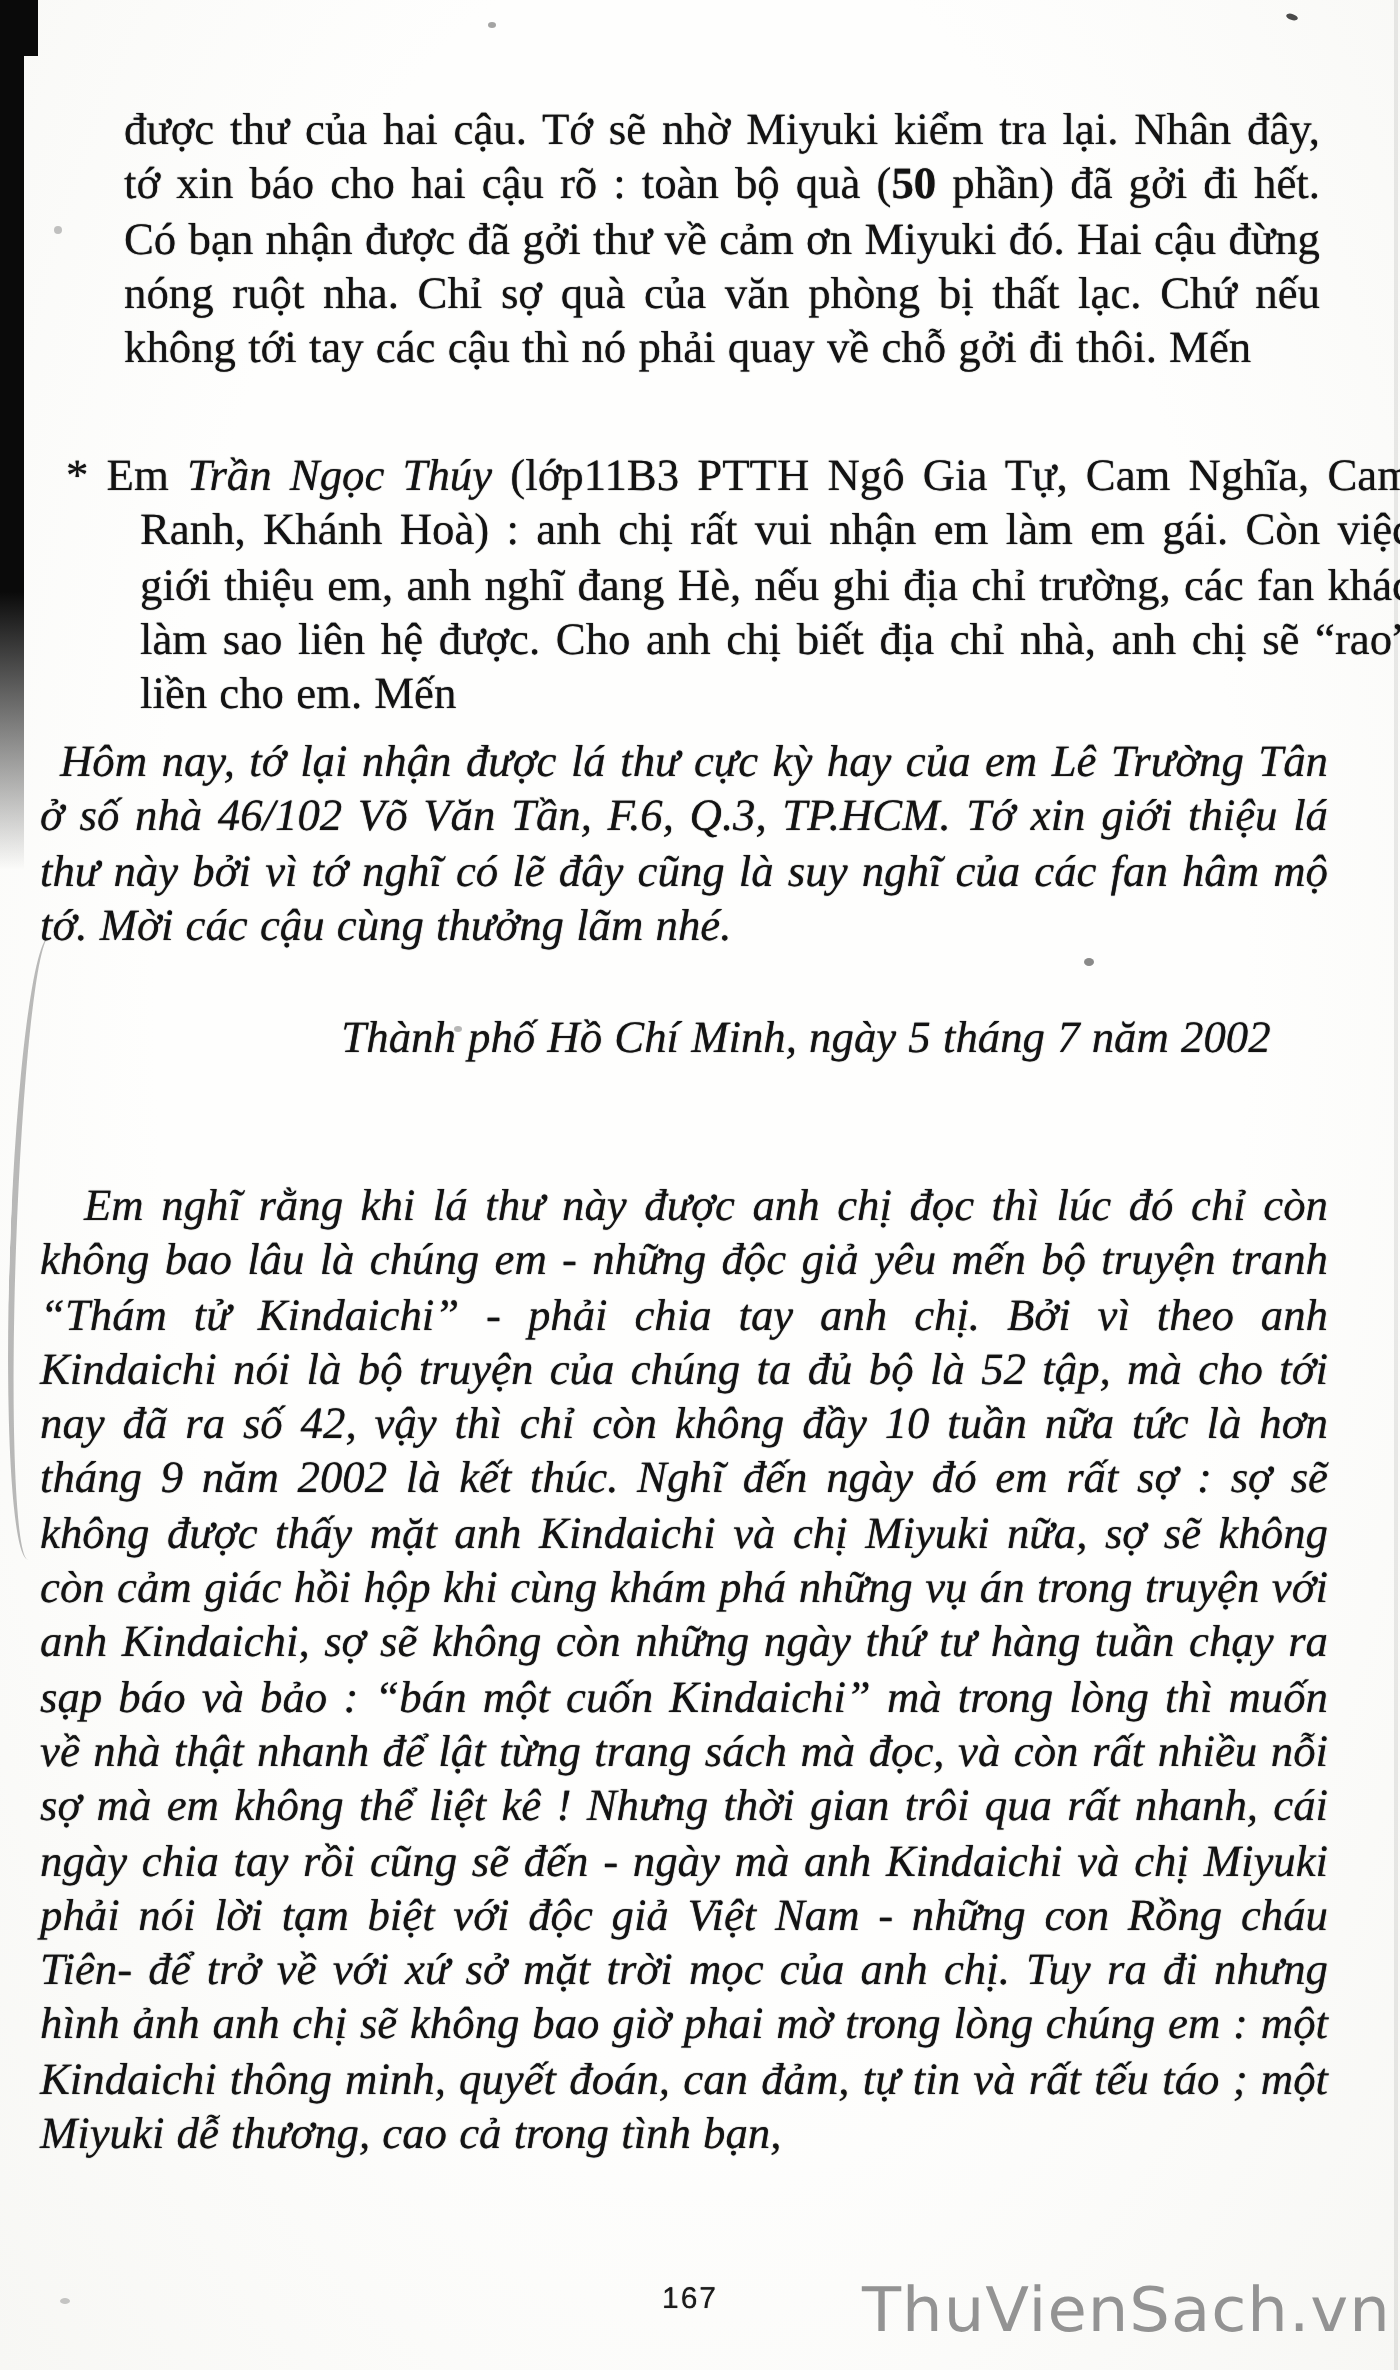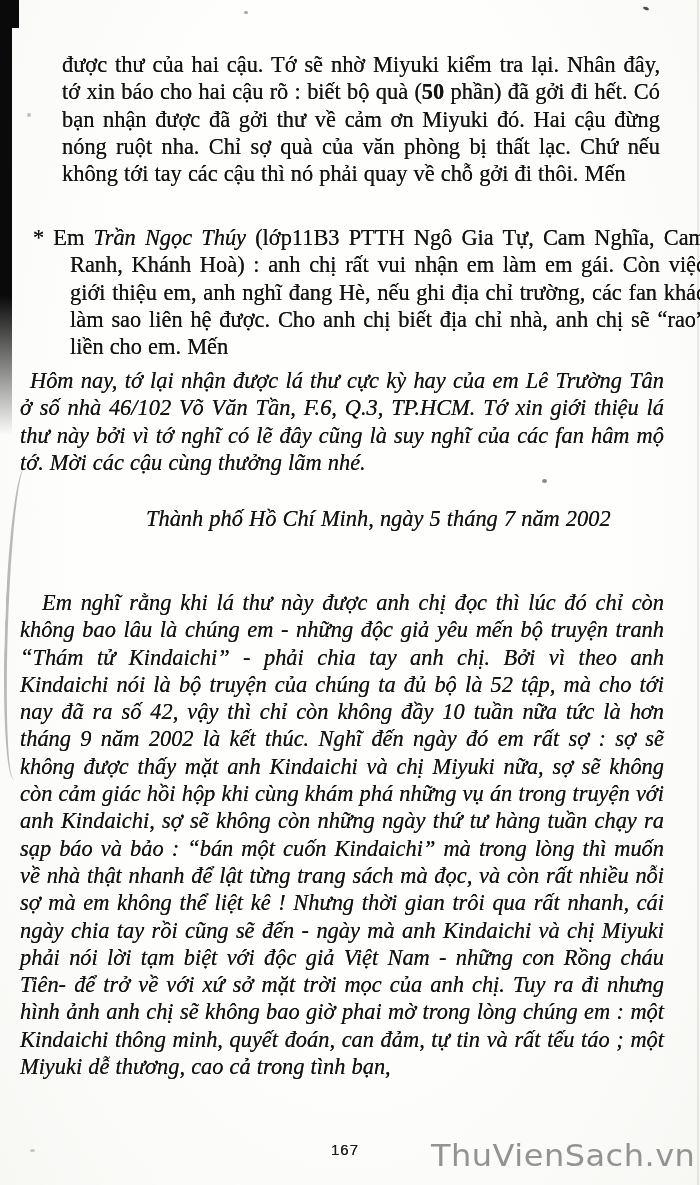--- a/index.html
+++ b/index.html
@@ -19,21 +19,21 @@
     line-height:27.3px;
     text-align:justify;
     text-shadow:0 0 .55px rgba(10,10,10,.85);
     word-spacing:.5px;
   }
   .para .em,.italic{font-style:italic;}
   .para .bold{font-weight:700;}
   #p1{top:51px;left:62px;width:598px;}
   #p2{top:224px;left:33px;width:636px;padding-left:37px;text-indent:-37px;}
   #p3{top:367px;left:20px;width:644px;text-indent:10px;}
-  #dateline{top:505px;left:146px;width:514px;text-align:left;text-indent:0;}
+  #dateline{top:505px;left:146px;width:514px;text-align:center;text-indent:0;}
   #p5{top:589px;left:20px;width:644px;text-indent:22px;}
   #page-number{
     position:absolute;top:1141px;left:0;width:690px;text-align:center;
     font-family:"Liberation Sans","DejaVu Sans",sans-serif;
     font-size:15px;letter-spacing:1px;color:#1c1c1c;
     text-shadow:0 0 .4px rgba(0,0,0,.8);
   }
   #watermark{
     position:absolute;top:1136px;left:431px;width:266px;
     font-family:"DejaVu Sans","Liberation Sans",sans-serif;
@@ -71,21 +71,21 @@
   <div class="left-bar"></div>
   <div class="page-curve"></div>
   <div class="right-line"></div>
   <div class="speck s1"></div>
   <div class="speck s2"></div>
   <div class="speck s3"></div>
   <div class="speck s4"></div>
   <div class="speck s5"></div>
   <div class="speck s6"></div>
 
-  <div class="para" id="p1"><span>được thư của hai cậu. Tớ sẽ nhờ Miyuki kiểm tra lại. Nhân đây, tớ xin báo cho hai cậu rõ : biết bộ quà (</span><span class="bold">50</span><span> phần) đã gởi đi hết. Có bạn nhận được đã gởi thư về cảm ơn Miyuki đó. Hai cậu đừng nóng ruột nha. Chỉ sợ quà của văn phòng bị thất lạc. Chứ nếu không tới tay các cậu thì nó phải quay về chỗ gởi đi thôi. Mến</span></div>
+  <div class="para" id="p1"><span>được thư của hai cậu. Tớ sẽ nhờ Miyuki kiểm tra lại. Nhân đây, tớ xin báo cho hai cậu rõ : toàn bộ quà (</span><span class="bold">50</span><span> phần) đã gởi đi hết. Có bạn nhận được đã gởi thư về cảm ơn Miyuki đó. Hai cậu đừng nóng ruột nha. Chỉ sợ quà của văn phòng bị thất lạc. Chứ nếu không tới tay các cậu thì nó phải quay về chỗ gởi đi thôi. Mến</span></div>
 
   <div class="para" id="p2"><span>* Em </span><span class="em">Trần Ngọc Thúy</span><span> (lớp11B3 PTTH Ngô Gia Tự, Cam Nghĩa, Cam Ranh, Khánh Hoà) : anh chị rất vui nhận em làm em gái. Còn việc giới thiệu em, anh nghĩ đang Hè, nếu ghi địa chỉ trường, các fan khác làm sao liên hệ được. Cho anh chị biết địa chỉ nhà, anh chị sẽ “rao” liền cho em. Mến</span></div>
 
   <div class="para italic" id="p3"><span class="em">Hôm nay, tớ lại nhận được lá thư cực kỳ hay của em Lê Trường Tân ở số nhà 46/102 Võ Văn Tần, F.6, Q.3, TP.HCM. Tớ xin giới thiệu lá thư này bởi vì tớ nghĩ có lẽ đây cũng là suy nghĩ của các fan hâm mộ tớ. Mời các cậu cùng thưởng lãm nhé.</span></div>
 
   <div class="para italic" id="dateline">
     <div>Thành phố Hồ Chí Minh, ngày 5 tháng 7 năm 2002</div>
   </div>
 
   <div class="para italic" id="p5"><span class="em">Em nghĩ rằng khi lá thư này được anh chị đọc thì lúc đó chỉ còn không bao lâu là chúng em - những độc giả yêu mến bộ truyện tranh “Thám tử Kindaichi” - phải chia tay anh chị. Bởi vì theo anh Kindaichi nói là bộ truyện của chúng ta đủ bộ là 52 tập, mà cho tới nay đã ra số 42, vậy thì chỉ còn không đầy 10 tuần nữa tức là hơn tháng 9 năm 2002 là kết thúc. Nghĩ đến ngày đó em rất sợ : sợ sẽ không được thấy mặt anh Kindaichi và chị Miyuki nữa, sợ sẽ không còn cảm giác hồi hộp khi cùng khám phá những vụ án trong truyện với anh Kindaichi, sợ sẽ không còn những ngày thứ tư hàng tuần chạy ra sạp báo và bảo : “bán một cuốn Kindaichi” mà trong lòng thì muốn về nhà thật nhanh để lật từng trang sách mà đọc, và còn rất nhiều nỗi sợ mà em không thể liệt kê ! Nhưng thời gian trôi qua rất nhanh, cái ngày chia tay rồi cũng sẽ đến - ngày mà anh Kindaichi và chị Miyuki phải nói lời tạm biệt với độc giả Việt Nam - những con Rồng cháu Tiên- để trở về với xứ sở mặt trời mọc của anh chị. Tuy ra đi nhưng hình ảnh anh chị sẽ không bao giờ phai mờ trong lòng chúng em : một Kindaichi thông minh, quyết đoán, can đảm, tự tin và rất tếu táo ; một Miyuki dễ thương, cao cả trong tình bạn,</span></div>

